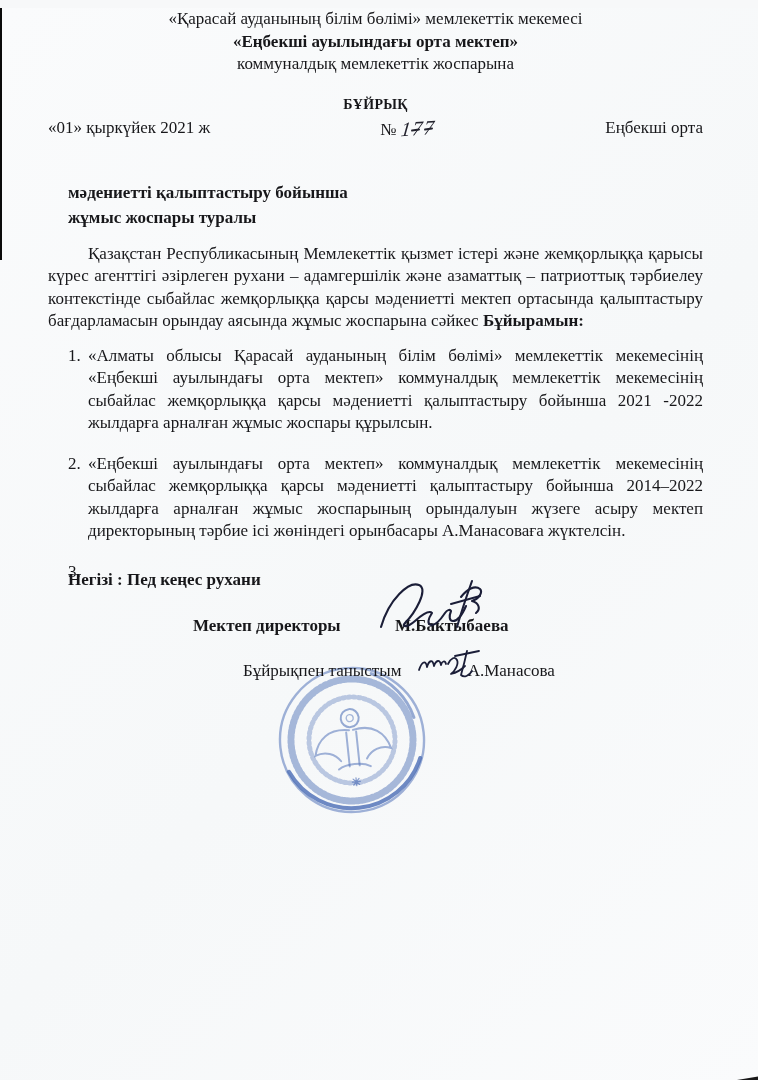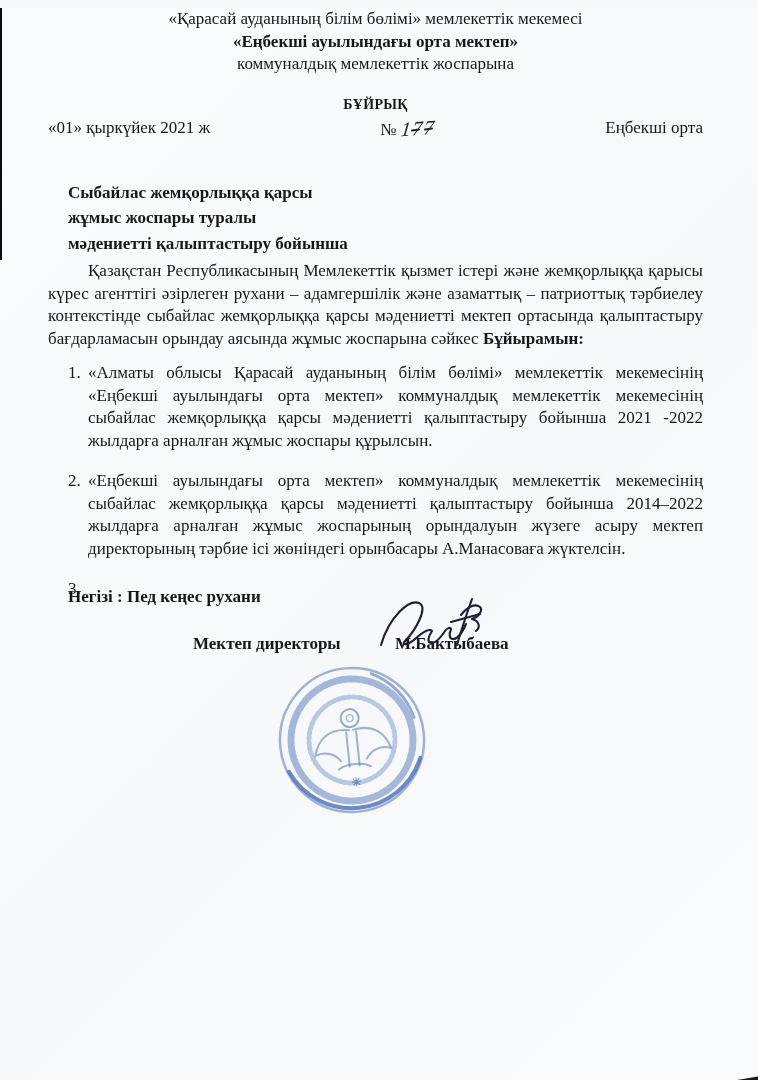--- a/index.html
+++ b/index.html
@@ -24,21 +24,21 @@
   .daterow{display:flex;justify-content:space-between;align-items:flex-start;margin-top:1px;}
   .numcell{position:relative;display:inline-block;}
   .hand-number{
     display:inline-block;font-style:italic;font-size:20px;color:#23232e;
     transform:rotate(-4deg) skewX(-10deg);letter-spacing:1.5px;margin-left:4px;
   }
   .xbar{position:absolute;width:9px;height:1.7px;background:#23232e;border-radius:1px;}
   .xbar.b1{left:31px;top:12px;transform:rotate(-9deg);}
   .xbar.b2{left:44px;top:11px;transform:rotate(-9deg);}
   .subject{margin-top:38px;margin-left:20px;font-weight:bold;line-height:25.5px;width:330px;}
-  .preamble{margin-top:4px;text-align:justify;text-indent:40px;font-family:Liberation Serif, serif;}
+  .preamble{margin-top:12px;text-align:justify;text-indent:40px;font-family:Liberation Serif, serif;}
   ol.orders{margin:12px 0 0 0;padding:0;list-style:none;}
   ol.orders li{position:relative;padding-left:40px;text-align:justify;}
   ol.orders li + li{margin-top:18px;}
   ol.orders .num{position:absolute;left:20px;top:0;}
   .basis{margin-top:26px;margin-left:20px;font-weight:bold;}
   .sigrow{position:relative;margin-top:24px;}
   .row-director{margin-left:145px;font-weight:bold;}
   .row-director .name{margin-left:50px;font-weight:bold;}
   .row-ack{margin-top:22px;margin-left:195px;}
   .row-ack .name{margin-left:62px;}
@@ -87,23 +87,22 @@
       <span>«01» қыркүйек 2021 ж</span>
       <span class="numcell">
         <span>№</span><span class="hand-number">177</span>
         <span class="xbar b1"></span>
         <span class="xbar b2"></span>
       </span>
       <span>Еңбекші орта</span>
     </div>
 
     <div class="subject">
-      <div>Сыбайлас жемқорлыққа қарсы</div>
+      <div>мәдениетті қалыптастыру бойынша</div>
       <div>жұмыс жоспары туралы</div>
-      <div>мәдениетті қалыптастыру бойынша</div>
     </div>
 
     <div class="preamble"><span>Қазақстан Республикасының Мемлекеттік қызмет істері және жемқорлыққа қарысы күрес агенттігі әзірлеген рухани – адамгершілік және азаматтық – патриоттық тәрбиелеу контекстінде сыбайлас жемқорлыққа қарсы мәдениетті мектеп ортасында қалыптастыру бағдарламасын орындау аясында жұмыс жоспарына сәйкес </span><span class="bold">Бұйырамын:</span></div>
 
     <ol class="orders">
       <li>
         <span class="num">1.</span>
         <span>«Алматы облысы Қарасай ауданының білім бөлімі» мемлекеттік мекемесінің «Еңбекші ауылындағы орта мектеп» коммуналдық мемлекеттік мекемесінің сыбайлас жемқорлыққа қарсы мәдениетті қалыптастыру бойынша 2021 -2022 жылдарға арналған жұмыс жоспары құрылсын.</span>
       </li>
       <li>
@@ -123,18 +122,30 @@
       <svg class="sigsvg sig1" width="112" height="62" viewBox="0 0 112 62">
         <g stroke="#1b1e38" stroke-width="2.1" fill="none" stroke-linecap="round" stroke-linejoin="round">
           <path d="M6,52 C14,24 34,6 44,10 C54,14 40,38 30,48 C26,52 32,53 40,46 C48,39 54,35 57,38 C53,44 52,49 56,50 C61,51 66,44 70,38 C72,35 75,34 76,36 C74,41 74,46 78,46 C83,46 88,38 91,31"></path>
           <path d="M97,6 C92,20 86,38 82,52"></path>
           <path d="M86,22 C92,14 100,10 105,14 C108,17 104,24 97,26 C104,28 106,34 101,38"></path>
           <path d="M76,29 L105,21"></path>
         </g>
       </svg>
     </div>
 
+    <div class="sigrow row-ack">
+      <span>Бұйрықпен таныстым</span>
+      <span class="name">А.Манасова</span>
+      <svg class="sigsvg sig2" width="72" height="38" viewBox="0 0 72 38">
+        <g stroke="#1b1e38" stroke-width="1.8" fill="none" stroke-linecap="round" stroke-linejoin="round">
+          <path d="M4,26 C7,17 11,16 12,23 C14,16 18,15 19,22 C21,16 25,15 26,21 C27,17 30,16 31,20"></path>
+          <path d="M33,20 C36,14 40,12 42,16 C44,20 40,27 36,30 C40,29 46,26 50,22"></path>
+          <path d="M52,7 C50,16 48,24 46,31 C49,34 54,32 57,27"></path>
+          <path d="M40,12 L64,7"></path>
+        </g>
+      </svg>
+    </div>
 
   </div>
 
   <div class="edge-strip-left"></div>
   <div class="corner-wedge"></div>
 </div>
 
 </body></html>

